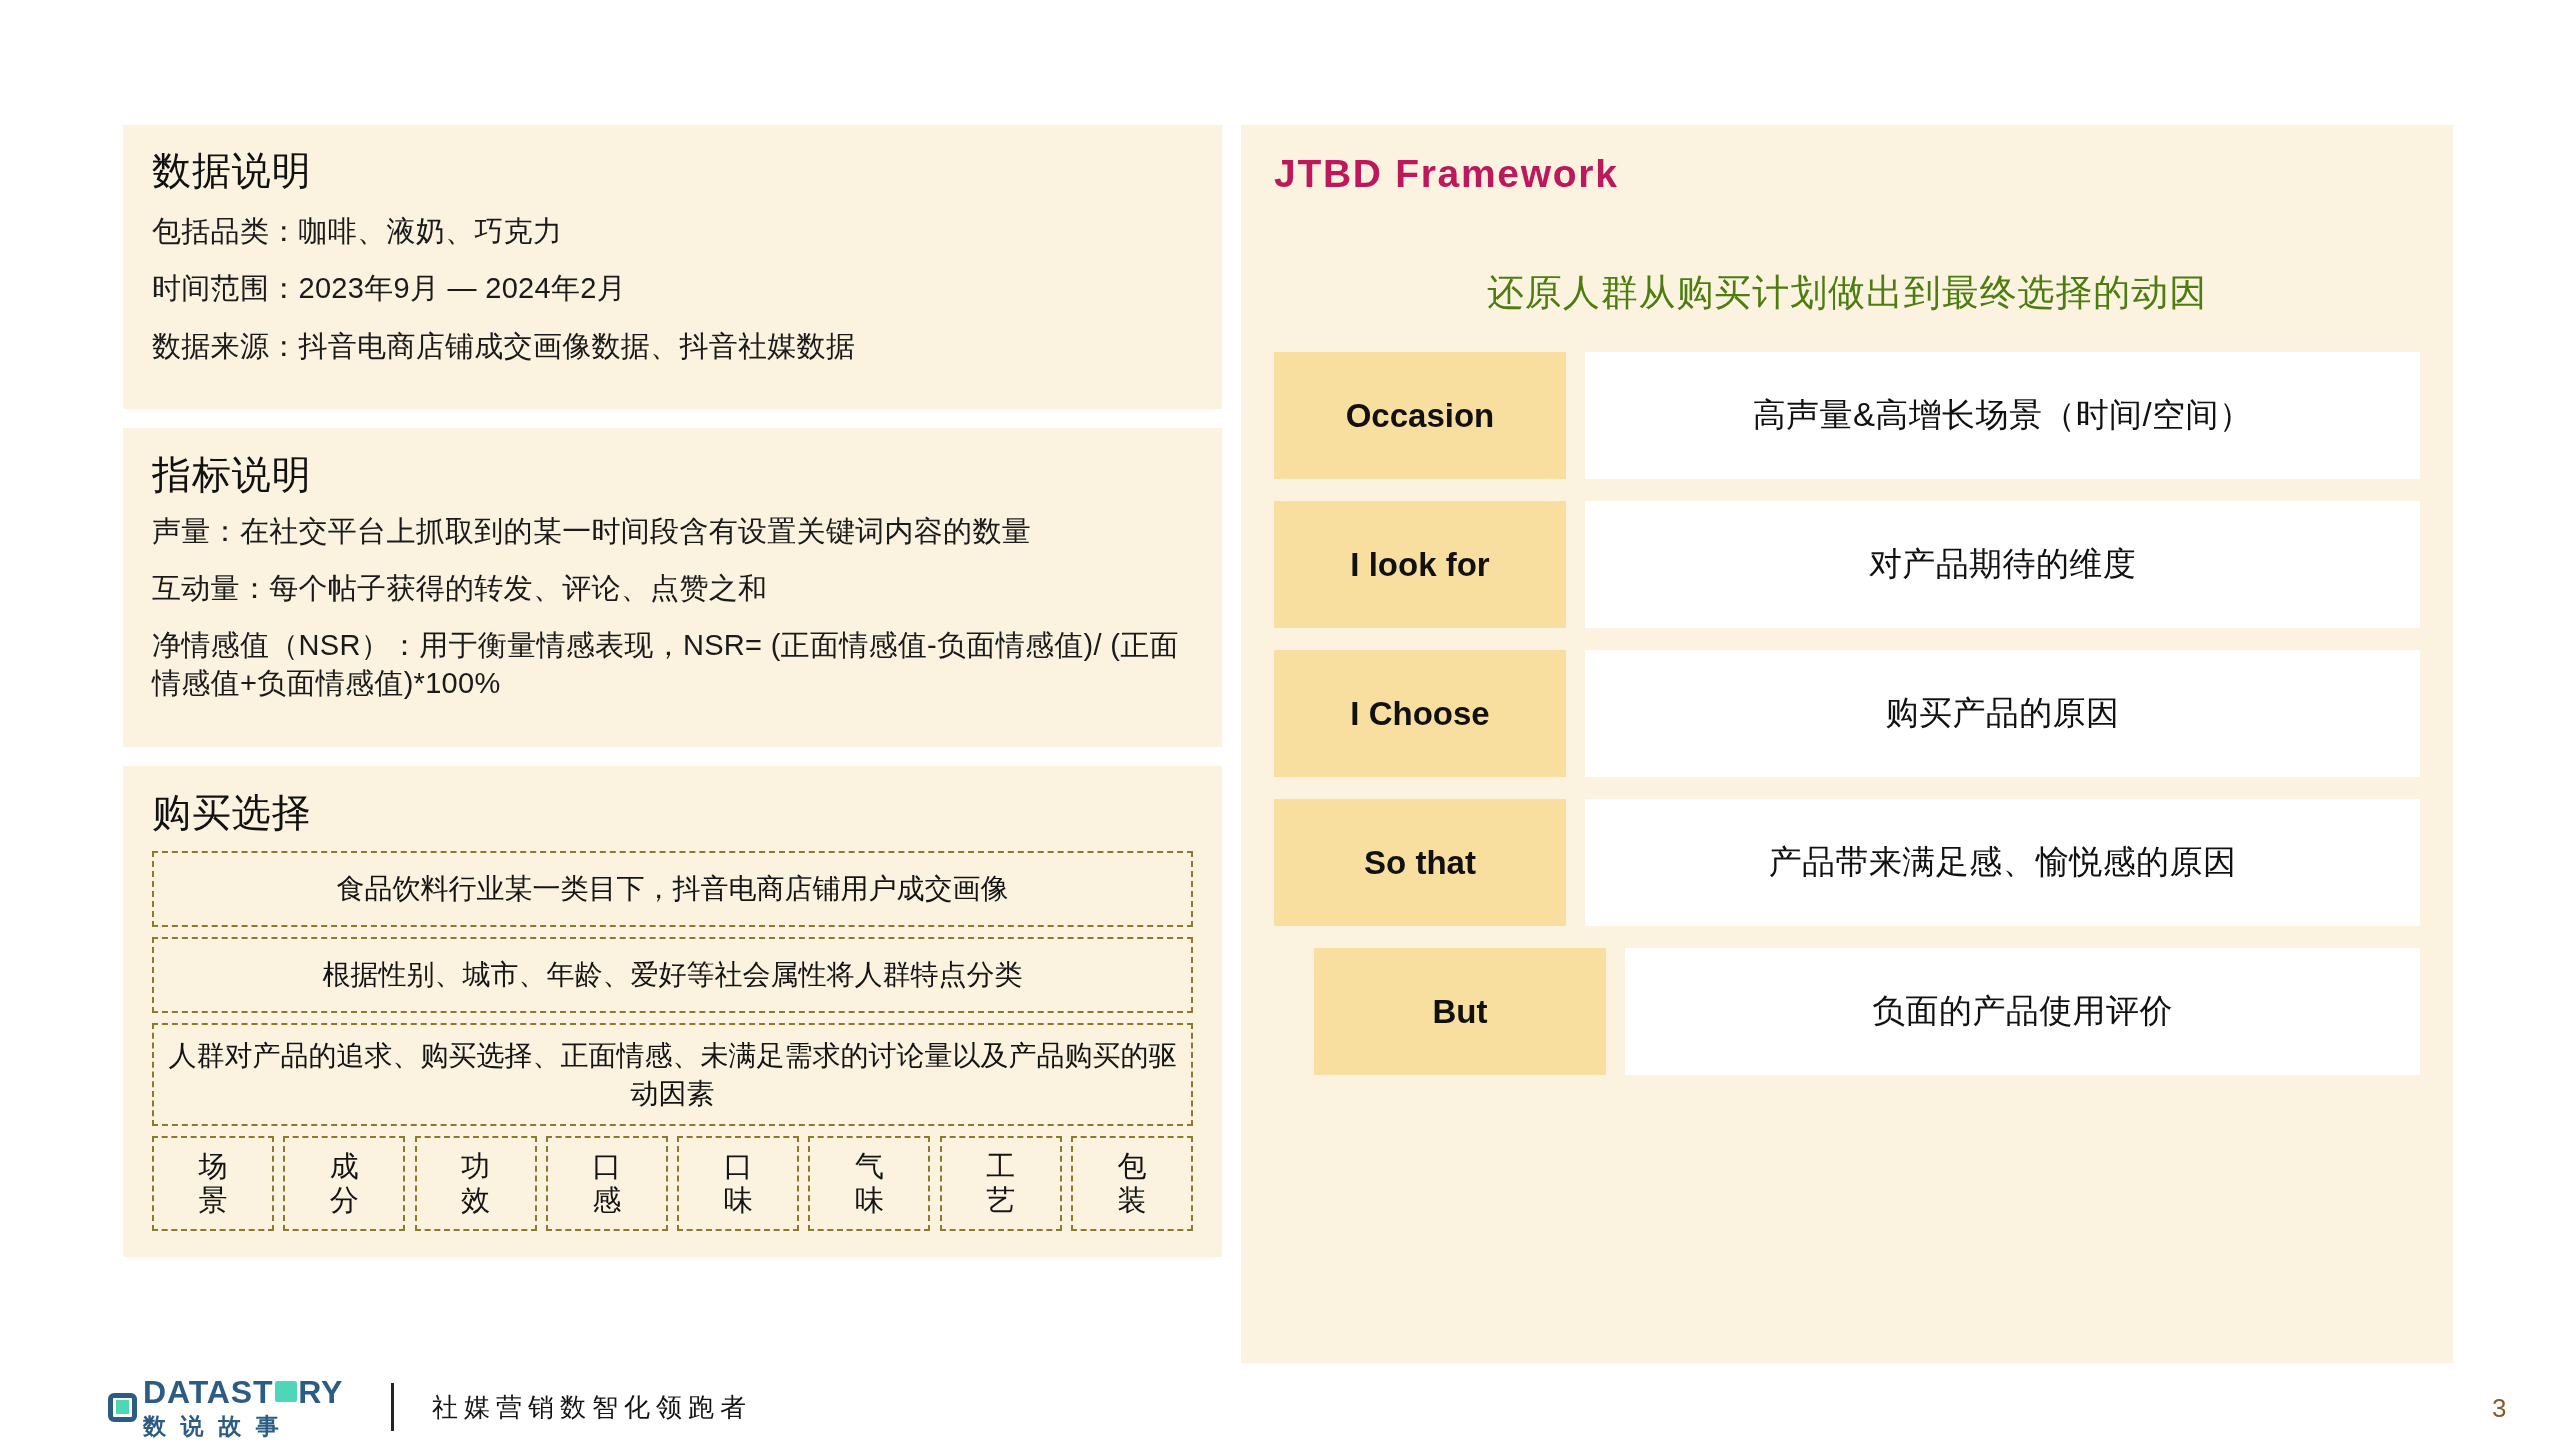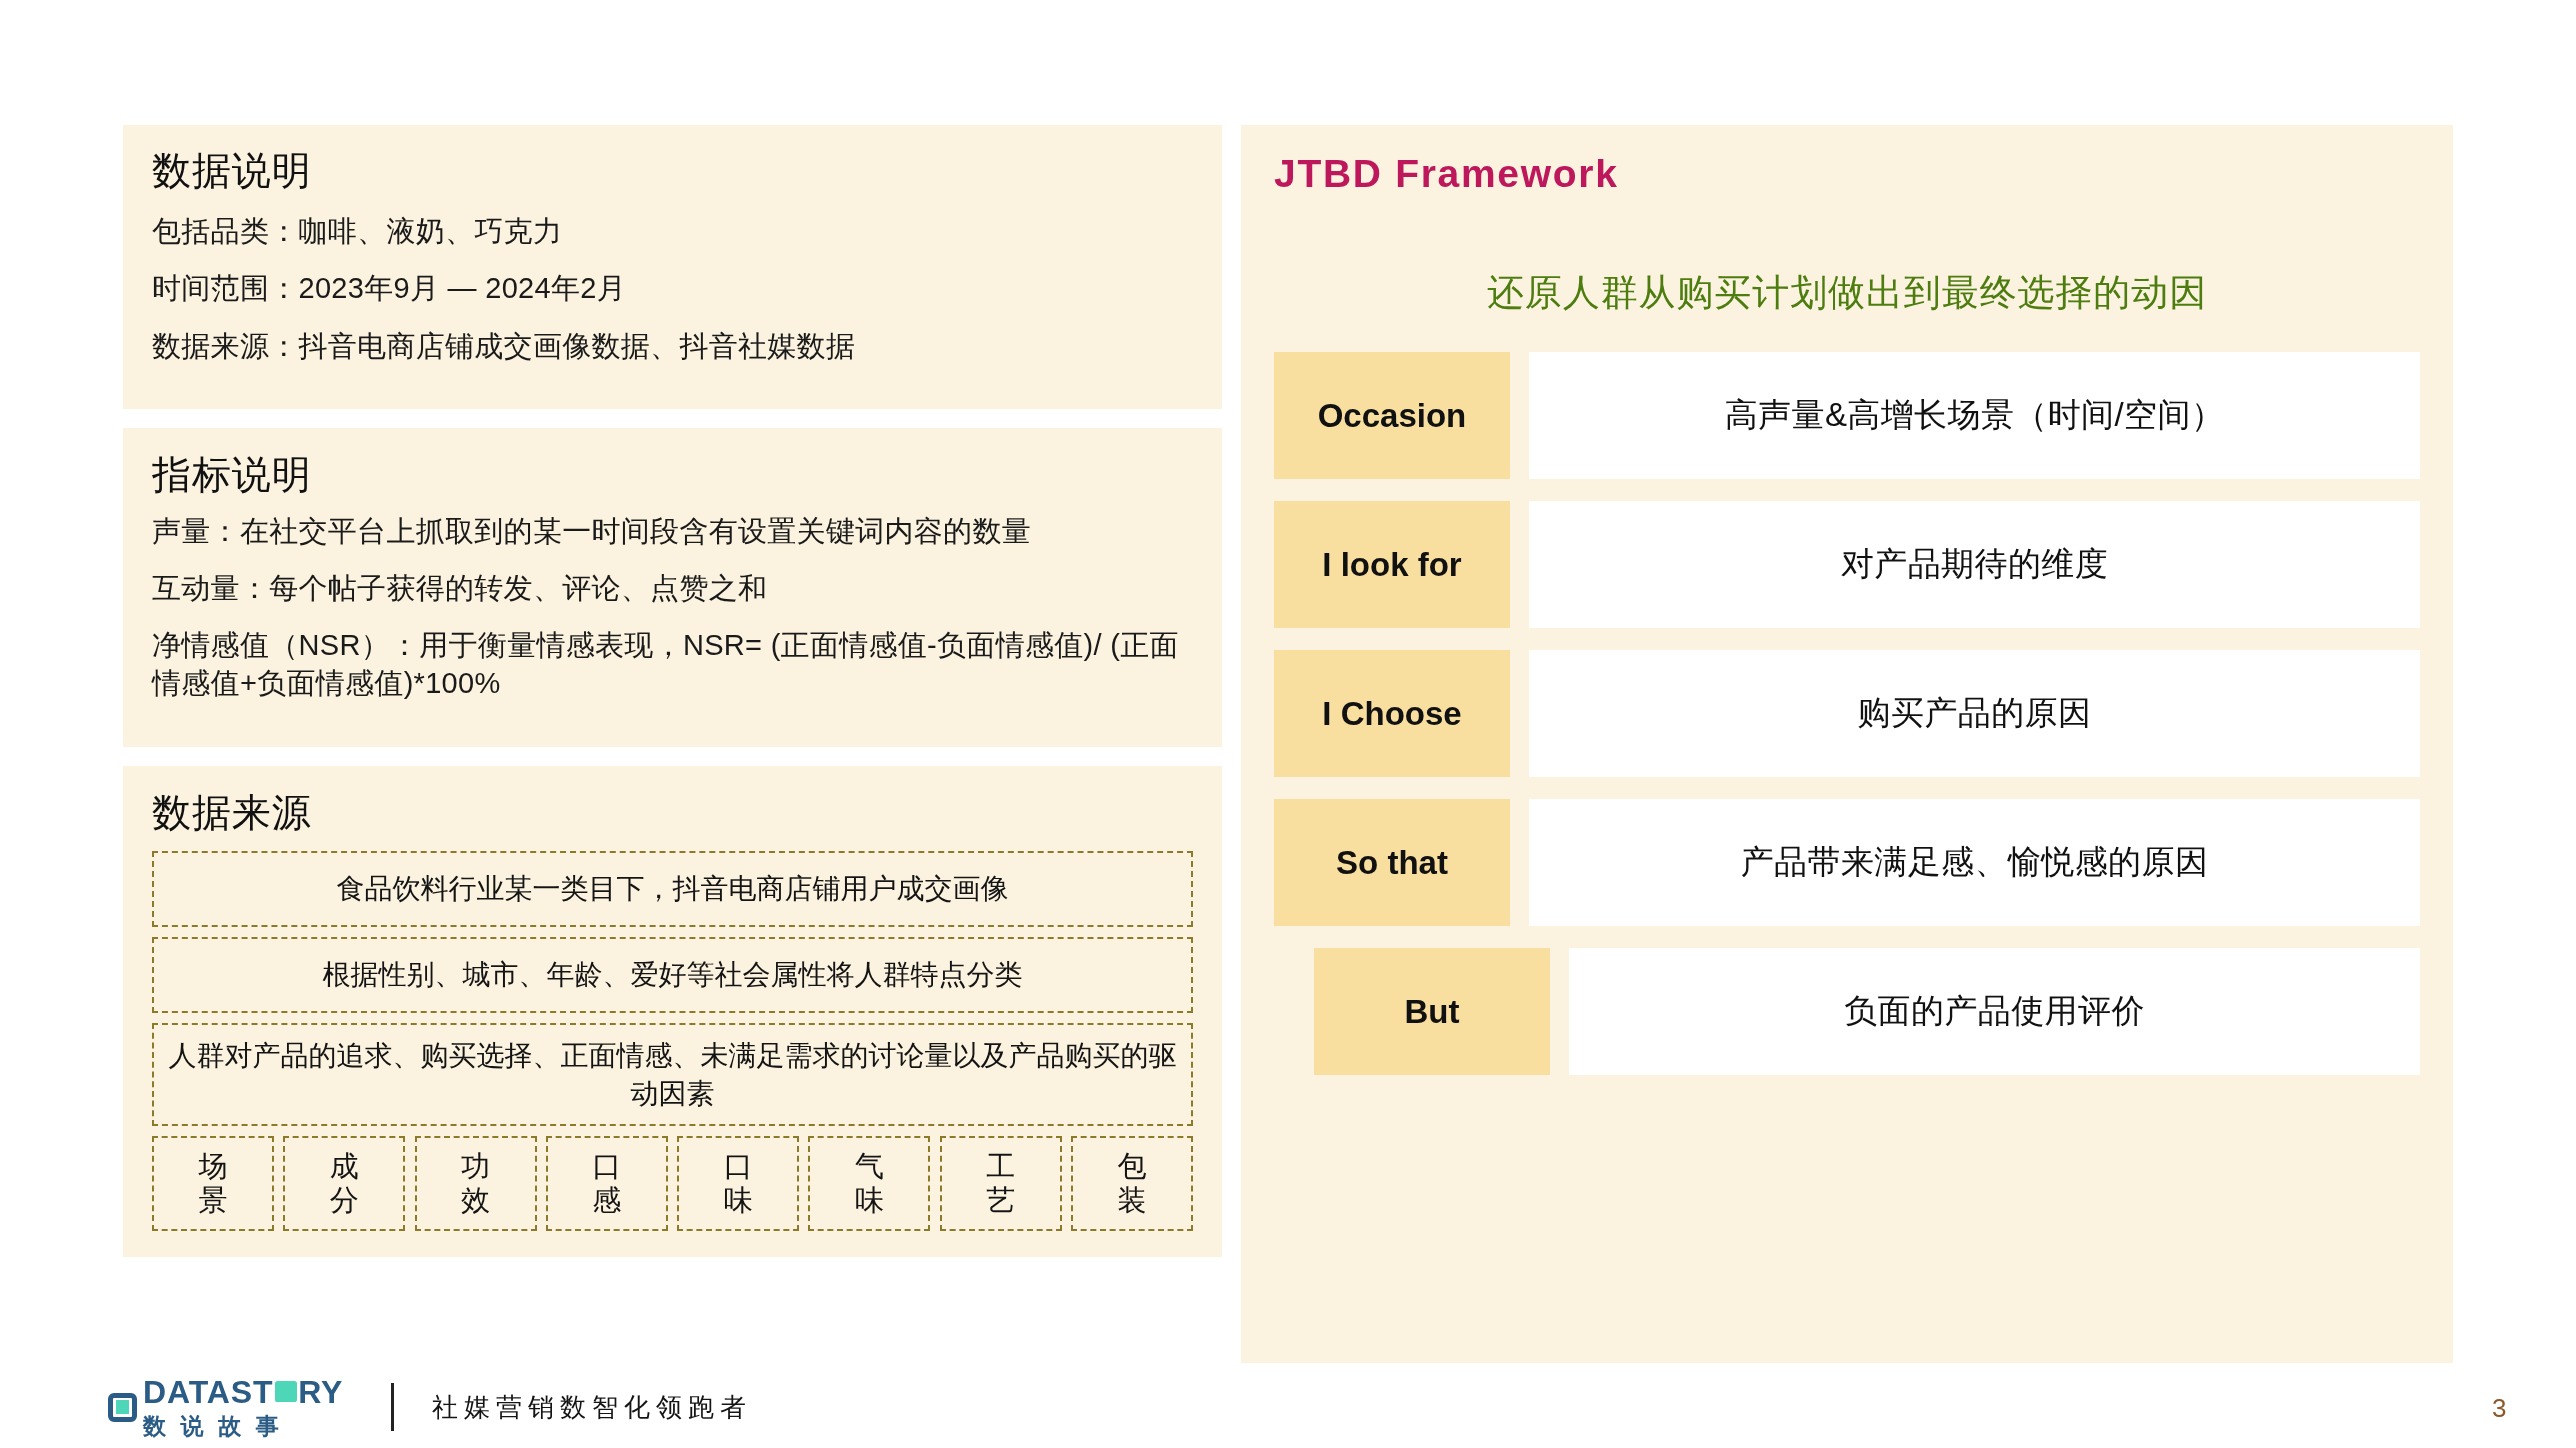--- a/index.html
+++ b/index.html
@@ -121,21 +121,21 @@
 
   .jtbd-row {
     display: flex;
     align-items: stretch;
     margin-bottom: 22px;
     height: 127px;
   }
   .jtbd-row:last-child { margin-bottom: 0; padding-left: 40px; }
 
   .jtbd-key {
-    width: 236px;
+    width: 292px;
     background: #F8DFA0;
     display: flex;
     align-items: center;
     justify-content: center;
     font-size: 33px;
     font-weight: bold;
     color: #111111;
     flex: 0 0 auto;
   }
   .jtbd-gap { width: 19px; flex: 0 0 auto; }
@@ -233,21 +233,21 @@
     </div>
 
     <div class="panel">
       <div class="panel-title">指标说明</div>
       <p class="panel-line tight">声量：在社交平台上抓取到的某一时间段含有设置关键词内容的数量</p>
       <p class="panel-line tight">互动量：每个帖子获得的转发、评论、点赞之和</p>
       <p class="panel-line tight">净情感值（NSR）：用于衡量情感表现，NSR= (正面情感值-负面情感值)/ (正面情感值+负面情感值)*100%</p>
     </div>
 
     <div class="panel">
-      <div class="panel-title">数据来源</div>
+      <div class="panel-title">购买选择</div>
 
       <div class="method-box">食品饮料行业某一类目下，抖音电商店铺用户成交画像</div>
       <div class="method-box">根据性别、城市、年龄、爱好等社会属性将人群特点分类</div>
       <div class="method-box two-line">人群对产品的追求、购买选择、正面情感、未满足需求的讨论量以及产品购买的驱动因素</div>
 
       <div class="tag-row">
         <div class="tag-box">
           <span>场</span>
           <span>景</span>
         </div>

